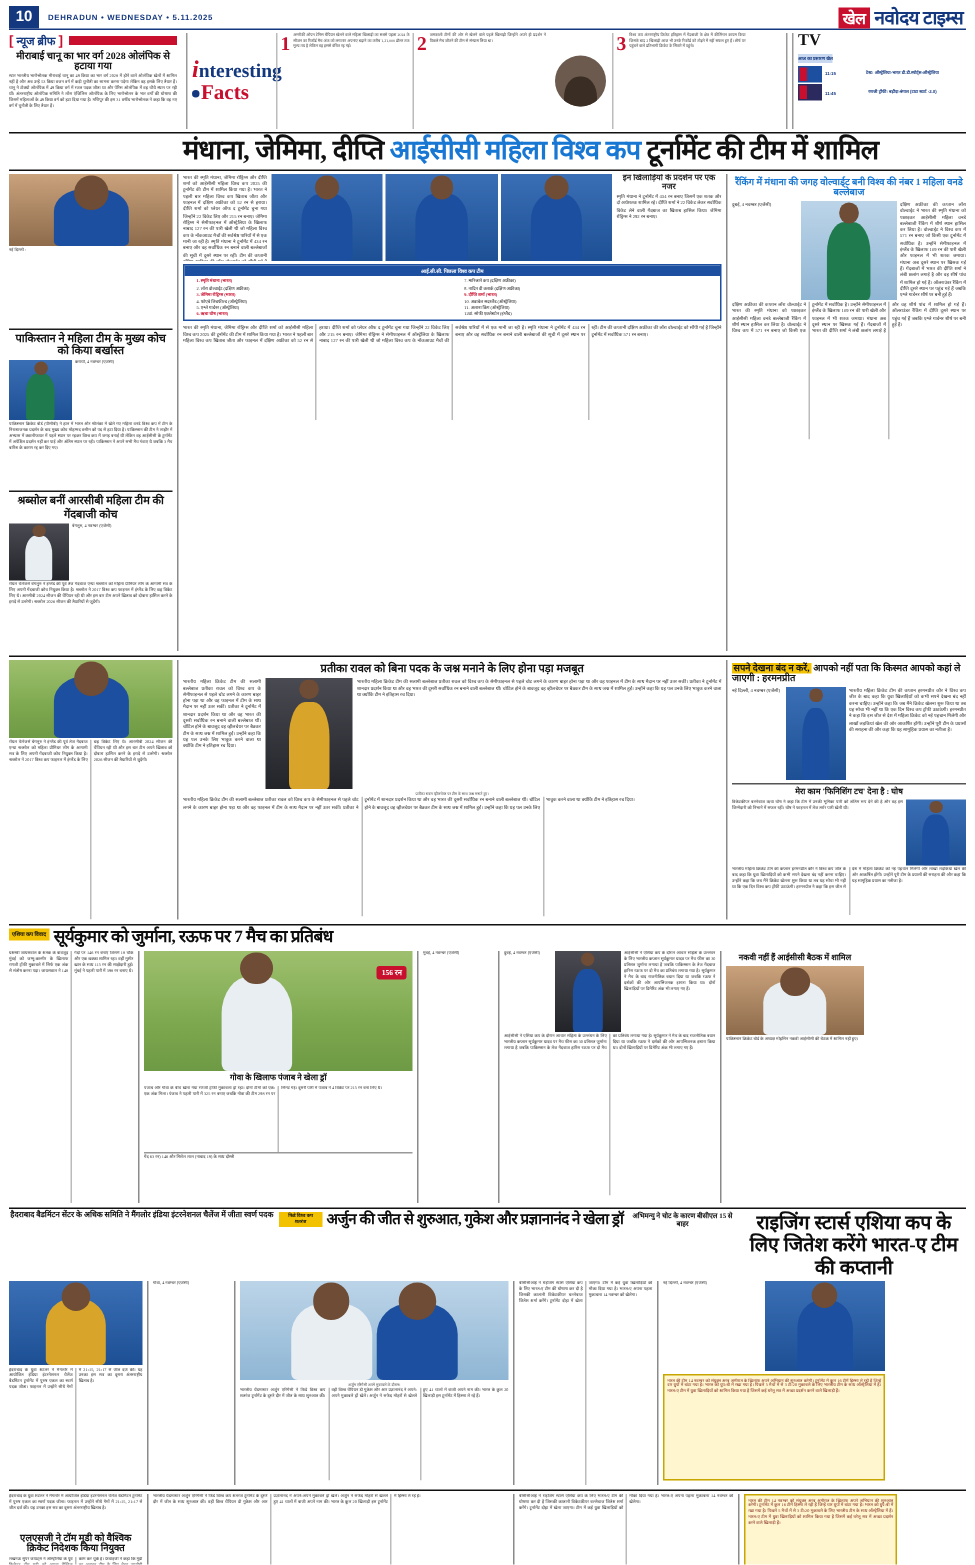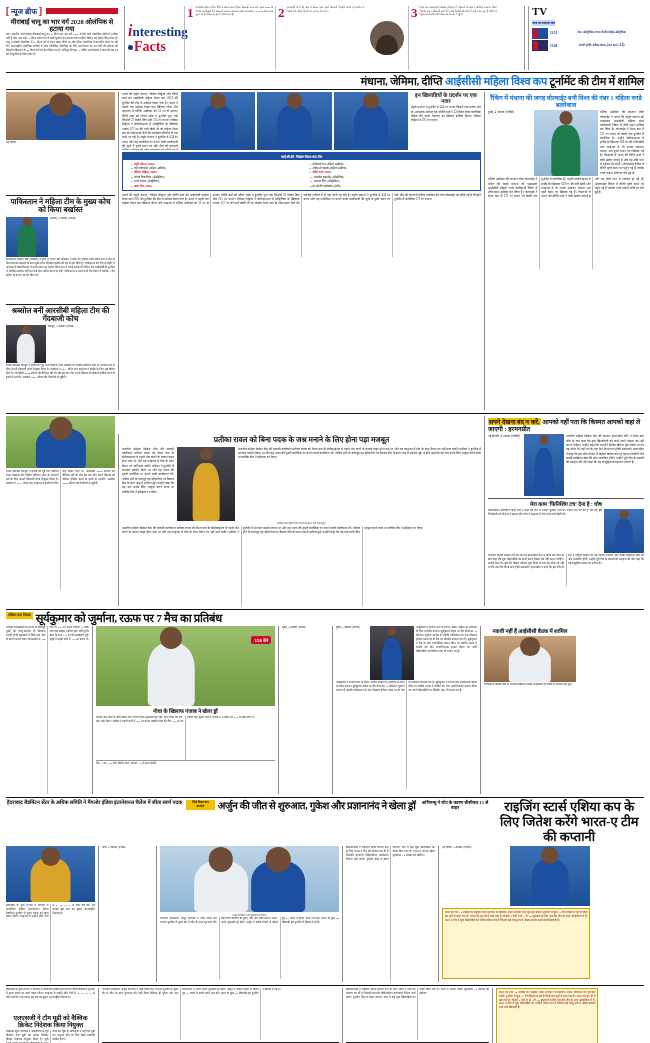--- a/index.html
+++ b/index.html
@@ -60,21 +60,21 @@
   .tv-row{display:flex;align-items:center;gap:2px;margin-top:1.5px;}
   .tv-thumb{width:16px;height:11px;background:#1d4fa0;position:relative;flex:none;}
   .tv-thumb.b{background:#2a2a5e;}
   .tv-thumb:after{content:"";position:absolute;left:1px;top:1px;width:5px;height:9px;background:#c8102e;}
   .tv-time{font-size:2.9px;font-weight:bold;color:#14387f;white-space:nowrap;}
   .tv-desc{font-size:2.9px;line-height:1.3;color:#14387f;font-weight:bold;text-align:center;flex:1;}
 
   
   .mainhl-row{display:flex;margin-top:2px;border-top:1.3px solid #111;border-bottom:1.3px solid #111;}
   .mainhl-left{width:112px;}
-  .mainhl{flex:1;text-align:right;font-size:11px;font-weight:bold;font-family:"Liberation Serif",serif;
+  .mainhl{flex:1;text-align:left;font-size:18px;font-weight:bold;font-family:"Liberation Serif",serif;
           letter-spacing:-.02em;padding:2px 0 2px 4px;line-height:1.1;white-space:nowrap;}
   .mainhl .blue{color:#1877d2;}
 
   
   .grid{display:flex;margin-top:2px;}
   .c{box-sizing:border-box;}
   .c1{width:112px;padding-right:3px;}
   .c2{flex:1;padding:0 3px;border-left:.6px solid #8a8a8a;}
   .c3{width:160px;padding-left:3px;border-left:.6px solid #8a8a8a;}
 
@@ -126,20 +126,28 @@
               clip-path:polygon(50% 0,100% 38%,81% 100%,19% 100%,0 38%);}
 
   .scorebadge{position:absolute;right:4px;top:10px;background:#c8102e;color:#fff;font-weight:bold;
               font-size:5px;padding:1px 3px;border-radius:2px;font-family:"Liberation Serif",serif;}
 </style>
 </head>
 <body>
 
 <div class="page">
 
+  <div class="masthead">
+    <div class="pgnum">10</div>
+    <div class="dateline">DEHRADUN • WEDNESDAY • 5.11.2025</div>
+    <div class="brand">
+      <span class="brand-k">खेल</span>
+      <span class="brand-n">नवोदय टाइम्स</span>
+    </div>
+  </div>
 
   <div class="topband">
 
     <div class="col-nb">
       <div class="nb-tag">
         <span class="bracket">[</span>
         <span class="txt">न्यूज ब्रीफ</span>
         <span class="bracket">]</span>
         <span class="bar"></span>
       </div>
@@ -289,21 +297,21 @@
   <div class="sectrule"></div>
   <div class="grid">
 
     <div class="c c1">
       <div class="photo p-field" style="height:52px;">
         <div class="figure kit-blue"></div>
       </div>
       <div class="body-txt small cols2" style="height:120px;overflow:hidden;margin-top:1.5px;">रॉयल चैलेंजर्स बेंगलुरु ने इंग्लैंड की पूर्व तेज गेंदबाज एन्या श्रब्सोल को महिला प्रीमियर लीग के आगामी सत्र के लिए अपनी गेंदबाजी कोच नियुक्त किया है। श्रब्सोल ने 2017 विश्व कप फाइनल में इंग्लैंड के लिए छह विकेट लिए थे। आरसीबी 2024 सीजन की चैंपियन रही थी और इस बार टीम अपने खिताब को दोबारा हासिल करने के इरादे से उतरेगी। श्रब्सोल 2026 सीजन की तैयारियों से जुड़ेंगी।</div>
     </div>
 
-    <div class="c c2" style="padding-right:3px;margin-top:18px;">
+    <div class="c c2" style="padding-right:3px;">
       <div class="sub-hl">प्रतीका रावल को बिना पदक के जश्न मनाने के लिए होना पड़ा मजबूत</div>
       <div style="display:flex;gap:3px;">
         <div class="body-txt" style="width:52px;height:74px;overflow:hidden;">भारतीय महिला क्रिकेट टीम की सलामी बल्लेबाज प्रतीका रावल को विश्व कप के सेमीफाइनल से पहले चोट लगने के कारण बाहर होना पड़ा था और वह फाइनल में टीम के साथ मैदान पर नहीं उतर सकीं। प्रतीका ने टूर्नामेंट में शानदार प्रदर्शन किया था और वह भारत की दूसरी सर्वाधिक रन बनाने वाली बल्लेबाज थीं। चोटिल होने के बावजूद वह व्हीलचेयर पर बैठकर टीम के साथ जश्न में शामिल हुईं। उन्होंने कहा कि यह पल उनके लिए भावुक करने वाला था क्योंकि टीम ने इतिहास रच दिया।</div>
         <div class="photo p-dark" style="width:58px;height:74px;">
           <div class="figure kit-yellow"></div>
         </div>
         <div class="body-txt" style="flex:1;height:74px;overflow:hidden;">भारतीय महिला क्रिकेट टीम की सलामी बल्लेबाज प्रतीका रावल को विश्व कप के सेमीफाइनल से पहले चोट लगने के कारण बाहर होना पड़ा था और वह फाइनल में टीम के साथ मैदान पर नहीं उतर सकीं। प्रतीका ने टूर्नामेंट में शानदार प्रदर्शन किया था और वह भारत की दूसरी सर्वाधिक रन बनाने वाली बल्लेबाज थीं। चोटिल होने के बावजूद वह व्हीलचेयर पर बैठकर टीम के साथ जश्न में शामिल हुईं। उन्होंने कहा कि यह पल उनके लिए भावुक करने वाला था क्योंकि टीम ने इतिहास रच दिया।</div>
       </div>
       <div class="ph-cap">प्रतीका रावल व्हीलचेयर पर टीम के साथ जश्न मनाते हुए।</div>
       <div class="body-txt cols3" style="height:80px;overflow:hidden;">भारतीय महिला क्रिकेट टीम की सलामी बल्लेबाज प्रतीका रावल को विश्व कप के सेमीफाइनल से पहले चोट लगने के कारण बाहर होना पड़ा था और वह फाइनल में टीम के साथ मैदान पर नहीं उतर सकीं। प्रतीका ने टूर्नामेंट में शानदार प्रदर्शन किया था और वह भारत की दूसरी सर्वाधिक रन बनाने वाली बल्लेबाज थीं। चोटिल होने के बावजूद वह व्हीलचेयर पर बैठकर टीम के साथ जश्न में शामिल हुईं। उन्होंने कहा कि यह पल उनके लिए भावुक करने वाला था क्योंकि टीम ने इतिहास रच दिया।</div>

